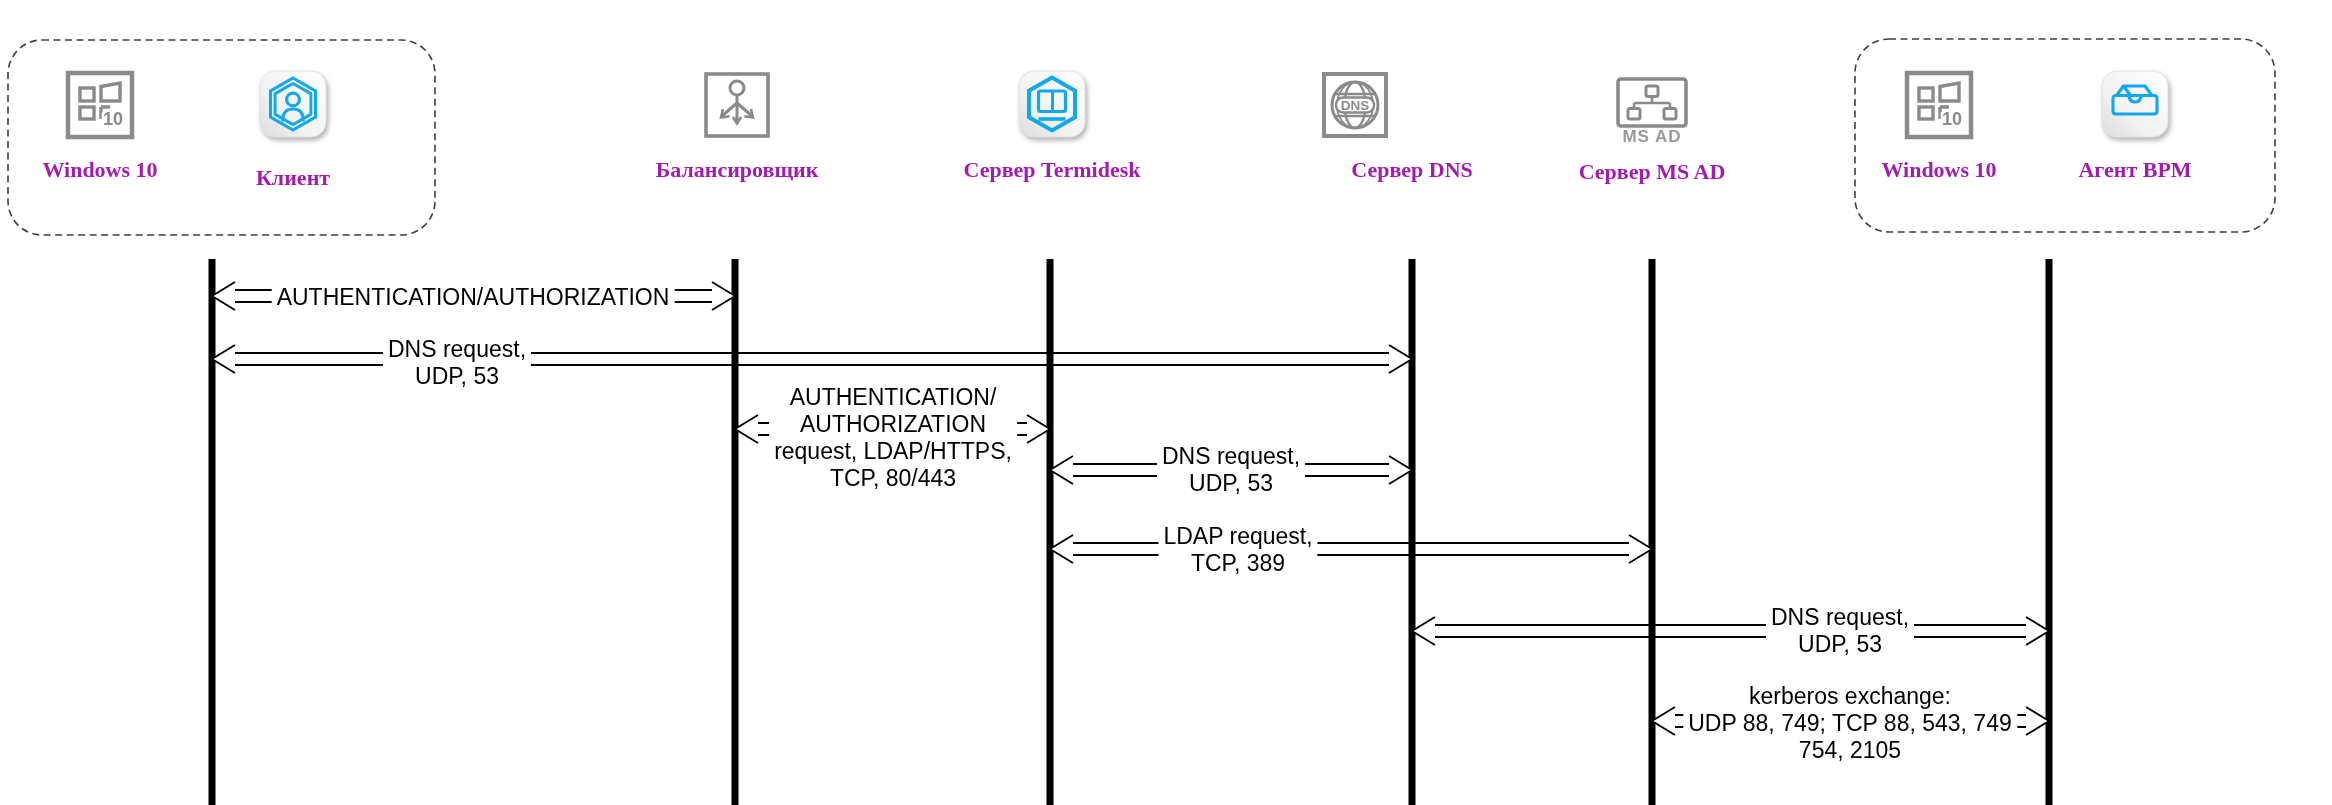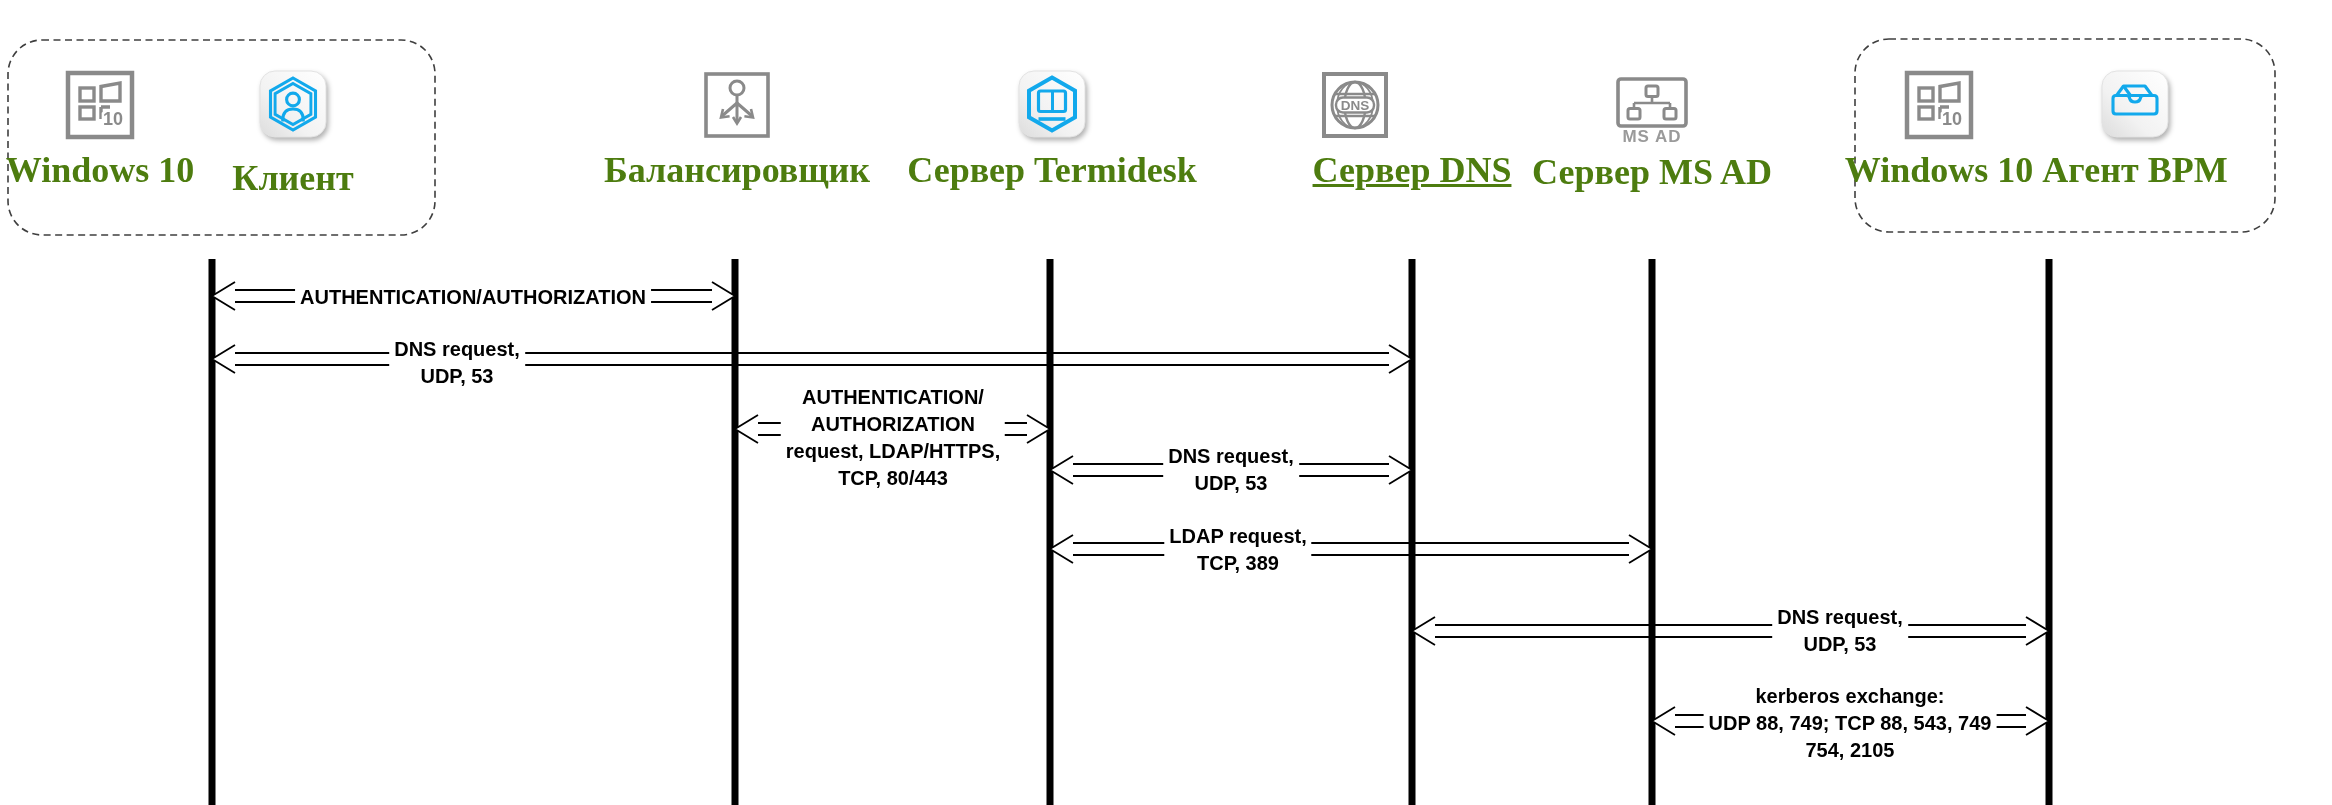--- a/index.html
+++ b/index.html
@@ -1,24 +1,24 @@
 <!DOCTYPE html>
 <html><head>
 <meta charset="utf-8">
 <style>
   html,body{margin:0;padding:0;background:#ffffff;}
   .canvas{position:relative;width:2332px;height:805px;background:#ffffff;overflow:hidden;
           font-family:"Liberation Sans",sans-serif;margin-top:17px;}
   #diagram{position:absolute;left:0;top:0;}
   .msg-label{position:absolute;transform:translate(-50%,-50%);background:#ffffff;
-             text-align:center;font-weight:bold;font-size:20px;line-height:27px;
+             text-align:center;font-weight:normal;font-size:23px;line-height:27px;
              color:#000;white-space:nowrap;padding:0 5px;}
   .actor-label{position:absolute;transform:translate(-50%,-50%);
-               font-family:"Liberation Serif",serif;font-weight:bold;font-size:36px;
-               color:#4d7c0f;white-space:nowrap;}
+               font-family:"Liberation Serif",serif;font-weight:bold;font-size:22px;
+               color:#a21caf;white-space:nowrap;}
   .icon-wrap{position:absolute;width:90px;height:90px;margin-left:-45px;}
   .tile{filter:drop-shadow(2px 3px 2.5px rgba(0,0,0,.30));}
   svg text{font-family:"Liberation Sans",sans-serif;}
 </style>
 </head>
 <body>
 
 <svg width="0" height="0" style="position:absolute" aria-hidden="true">
   <defs>
     <linearGradient id="tg" x1="1" y1="0" x2="0" y2="1">
@@ -190,18 +190,18 @@
       </div>
       <div class="msg-label" style="left: 1850px; top: 706px;">
         <div class="">kerberos exchange:</div>
         <div class="">UDP 88, 749; TCP 88, 543, 749</div>
         <div class="">754, 2105</div>
       </div>
       <div class="actor-label" style="left: 100px; top: 153px;">Windows 10</div>
       <div class="actor-label" style="left: 293px; top: 161px;">Клиент</div>
       <div class="actor-label" style="left: 737px; top: 153px;">Балансировщик</div>
       <div class="actor-label" style="left: 1052px; top: 153px;">Сервер Termidesk</div>
-      <div class="actor-label" style="left: 1412px; top: 153px; text-decoration: underline;">Сервер DNS</div>
+      <div class="actor-label" style="left: 1412px; top: 153px;">Сервер DNS</div>
       <div class="actor-label" style="left: 1652px; top: 155px;">Сервер MS AD</div>
       <div class="actor-label" style="left: 1939px; top: 153px;">Windows 10</div>
       <div class="actor-label" style="left: 2135px; top: 153px; text-align: right;">Агент BPM</div>
     </div>
 </div>
 
 </body></html>

